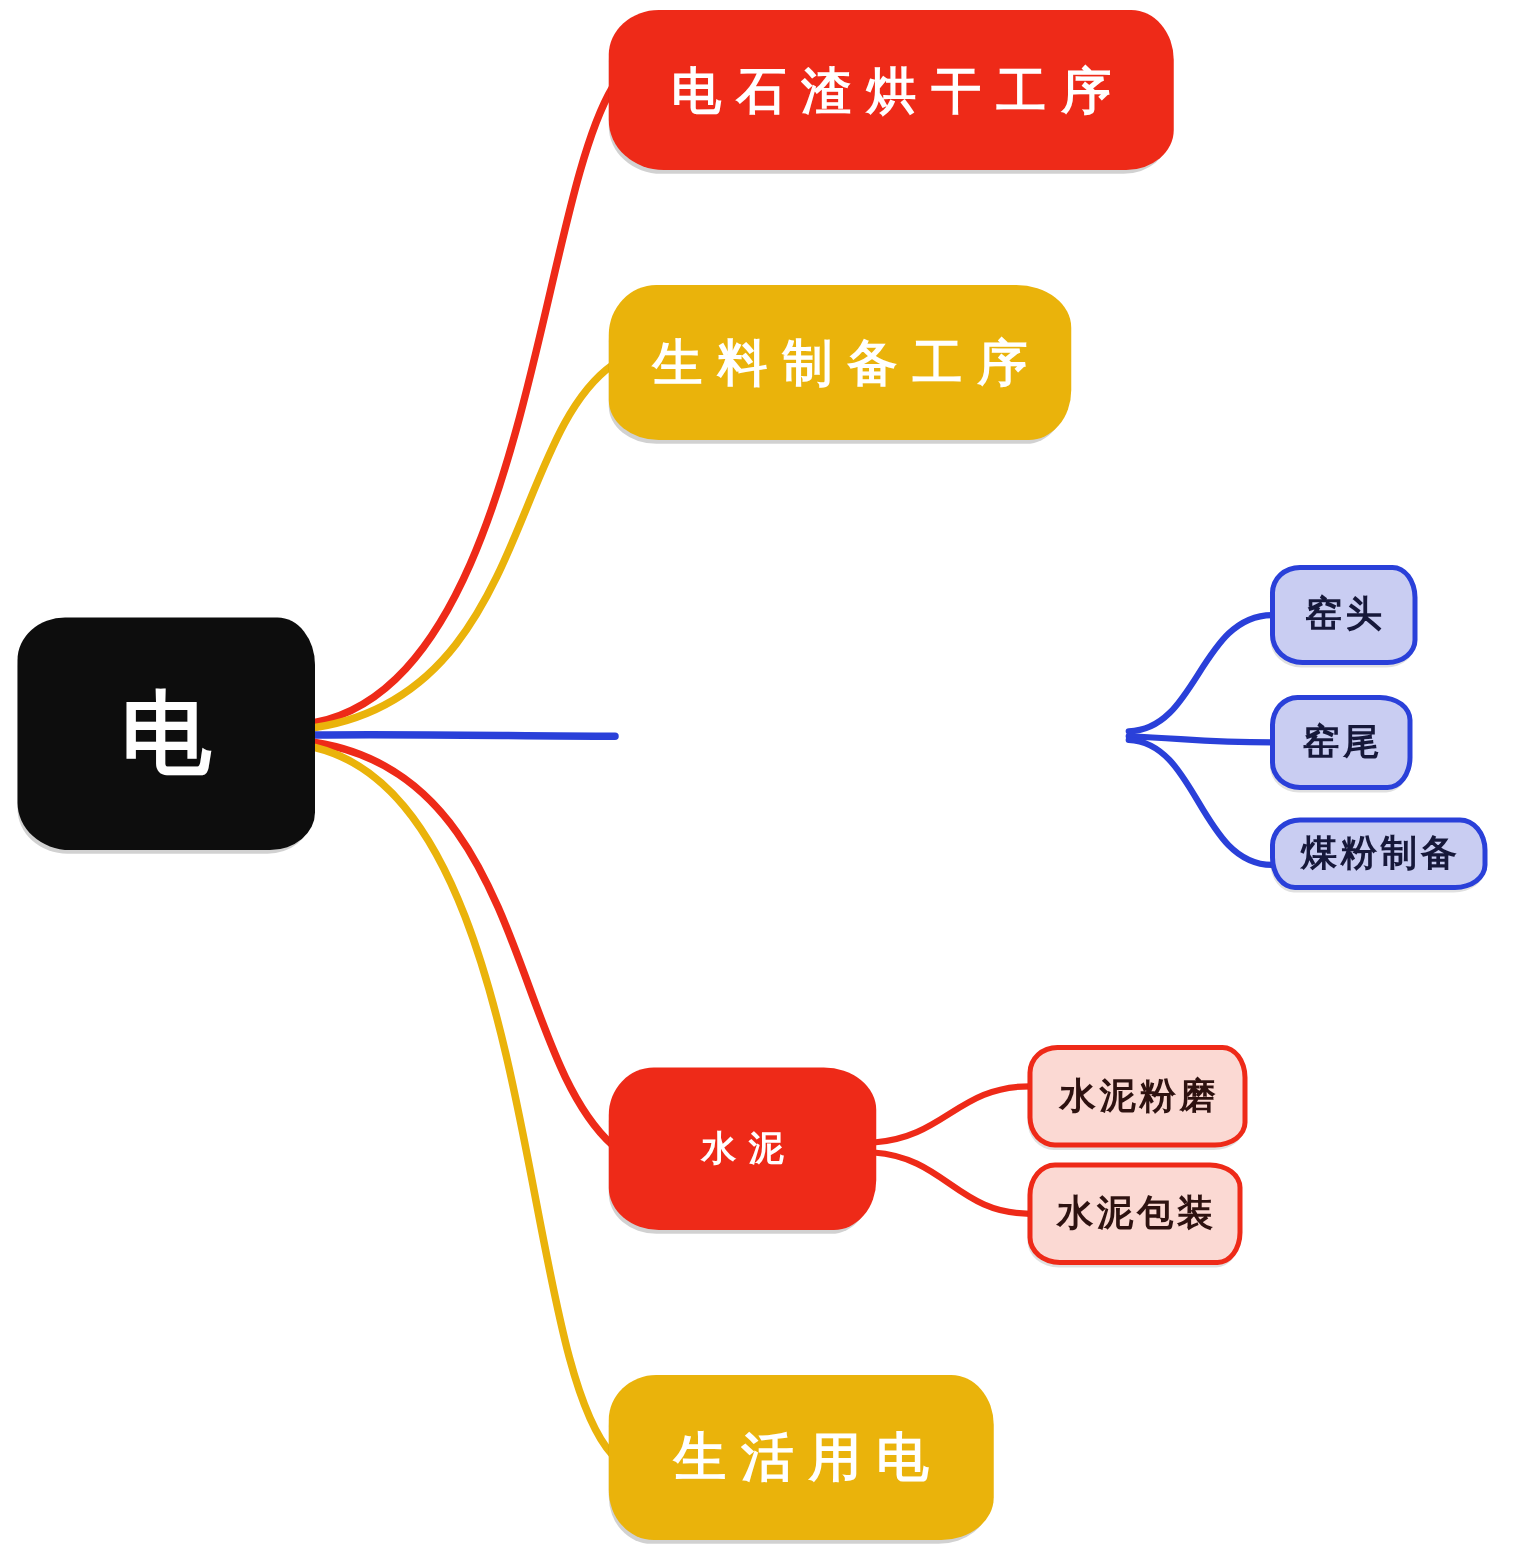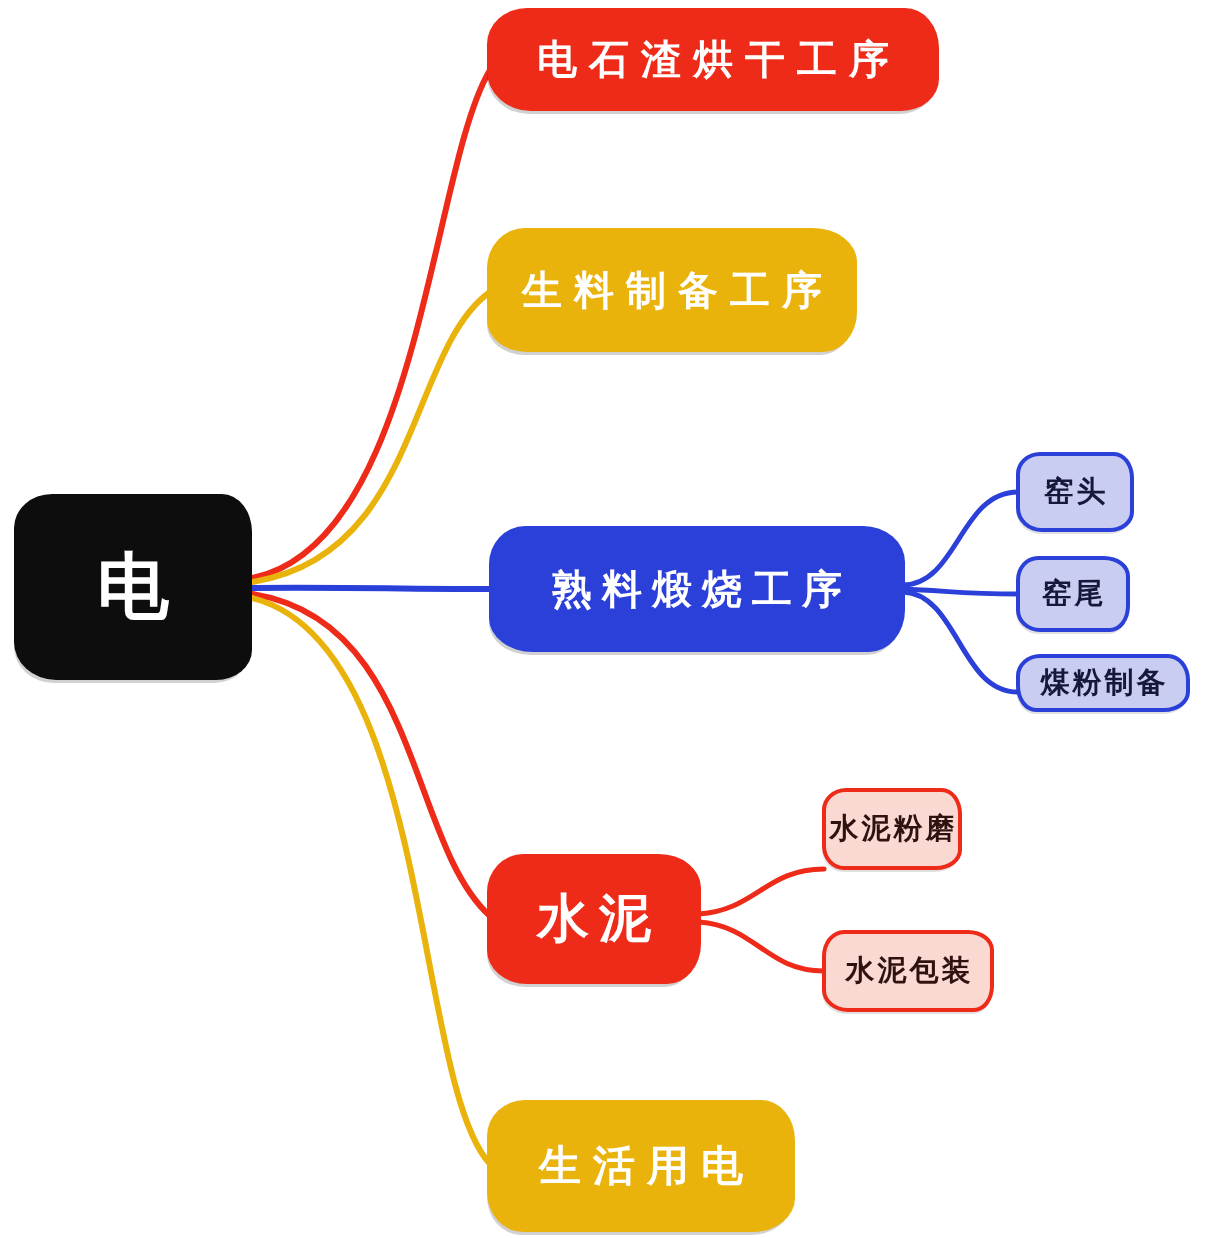--- a/index.html
+++ b/index.html
@@ -44,38 +44,38 @@
 
   
   #n-root{
     left:14px; top:494px; width:238px; height:186px;
     border-radius:38px 30px 36px 42px / 34px 38px 30px 38px;
     font-size:72px;
   }
 
   
   #n-b0{
-    left:487px; top:8px; width:452px; height:103px;
+    left:487px; top:8px; width:452px; height:128px;
     border-radius:40px 34px 38px 44px / 36px 40px 32px 40px;
     font-size:40px; letter-spacing:12px; padding-left:12px;
   }
   #n-b1{
     left:487px; top:228px; width:370px; height:124px;
     border-radius:38px 44px 34px 40px / 40px 34px 40px 32px;
     font-size:40px; letter-spacing:12px; padding-left:12px;
   }
   #n-b2{
     left:489px; top:526px; width:416px; height:126px;
     border-radius:36px 42px 36px 44px / 38px 36px 42px 34px;
     font-size:40px; letter-spacing:10px; padding-left:10px;
   }
   #n-b3{
     left:487px; top:854px; width:214px; height:130px;
     border-radius:36px 42px 34px 40px / 38px 34px 40px 34px;
-    font-size:52px; letter-spacing:10px; padding-left:10px;
+    font-size:28px; letter-spacing:10px; padding-left:10px;
   }
   #n-b4{
     left:487px; top:1100px; width:308px; height:132px;
     border-radius:38px 34px 42px 36px / 36px 40px 34px 40px;
     font-size:42px; letter-spacing:12px; padding-left:12px;
   }
 
   
   .child{
     border:4px solid var(--bc,#333);
@@ -83,21 +83,21 @@
     font-size:29px;
     letter-spacing:3px;
     padding-left:3px;
   }
   #n-c20{left:1016px; top:452px; width:118px; height:80px;
          border-radius:24px 20px 24px 26px / 22px 26px 20px 24px;}
   #n-c21{left:1016px; top:556px; width:114px; height:76px;
          border-radius:22px 26px 20px 24px / 24px 20px 26px 22px;text-align:right;}
   #n-c22{left:1016px; top:654px; width:174px; height:58px;
          border-radius:24px 22px 26px 20px / 22px 26px 20px 26px;}
-  #n-c30{left:822px;  top:788px; width:140px; height:82px;
+  #n-c30{left:822px;  top:836px; width:176px; height:82px;
          border-radius:24px 20px 26px 22px / 22px 26px 20px 24px;}
   #n-c31{left:822px;  top:930px; width:172px; height:82px;
          border-radius:22px 26px 20px 26px / 26px 20px 26px 22px;text-align:right;}
 </style>
 </head>
 <body>
 
 <div class="canvas">
 
   <svg id="edges" viewBox="0 0 1210 1238" xmlns="http://www.w3.org/2000/svg">
@@ -121,23 +121,20 @@
   </div>
 
   <div class="node" id="n-b0" style="--bg: #ee2a18; --fg: #ffffff;">
     <span class="label">电石渣烘干工序</span>
   </div>
 
   <div class="node" id="n-b1" style="--bg: #eab30b; --fg: #ffffff;">
     <span class="label">生料制备工序</span>
   </div>
 
-  <div class="node" id="n-b2" style="--bg: #2a40d9; --fg: #ffffff;">
-    <span class="label">熟料煅烧工序</span>
-  </div>
 
   <div class="node" id="n-b3" style="--bg: #ee2a18; --fg: #ffffff;">
     <span class="label">水泥</span>
   </div>
 
   <div class="node" id="n-b4" style="--bg: #eab30b; --fg: #ffffff;">
     <span class="label">生活用电</span>
   </div>
 
   <div class="node child" id="n-c20" style="--bg: #c9cdf2; --fg: #16183a; --bc: #2a40d9;">

